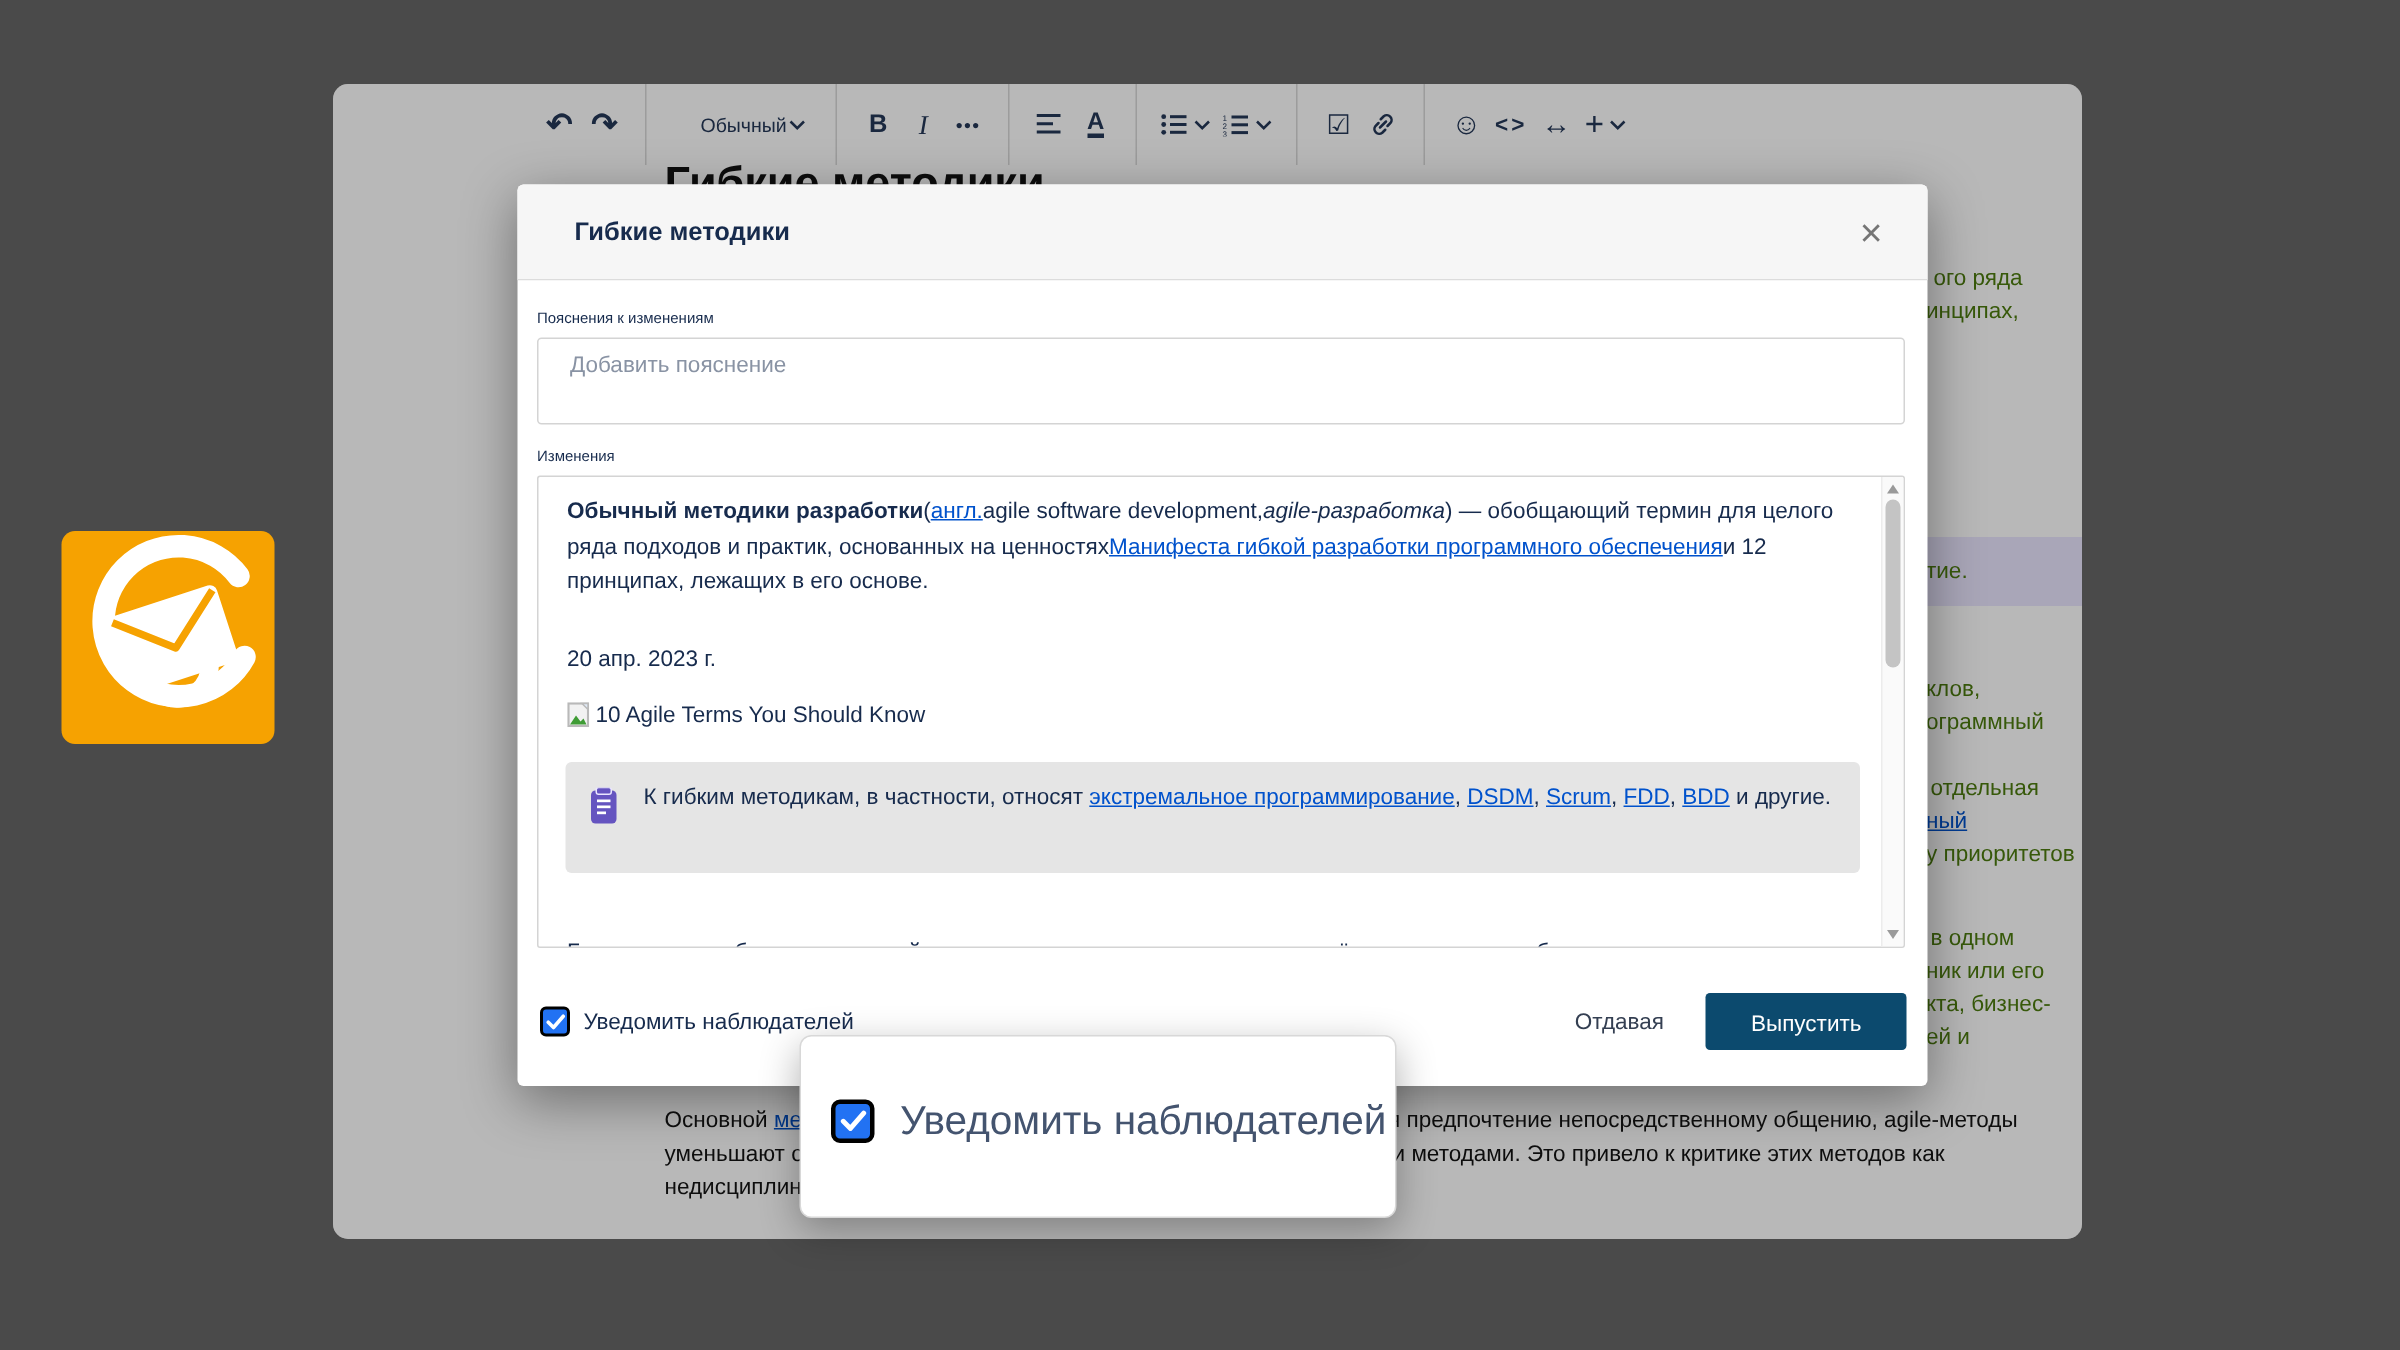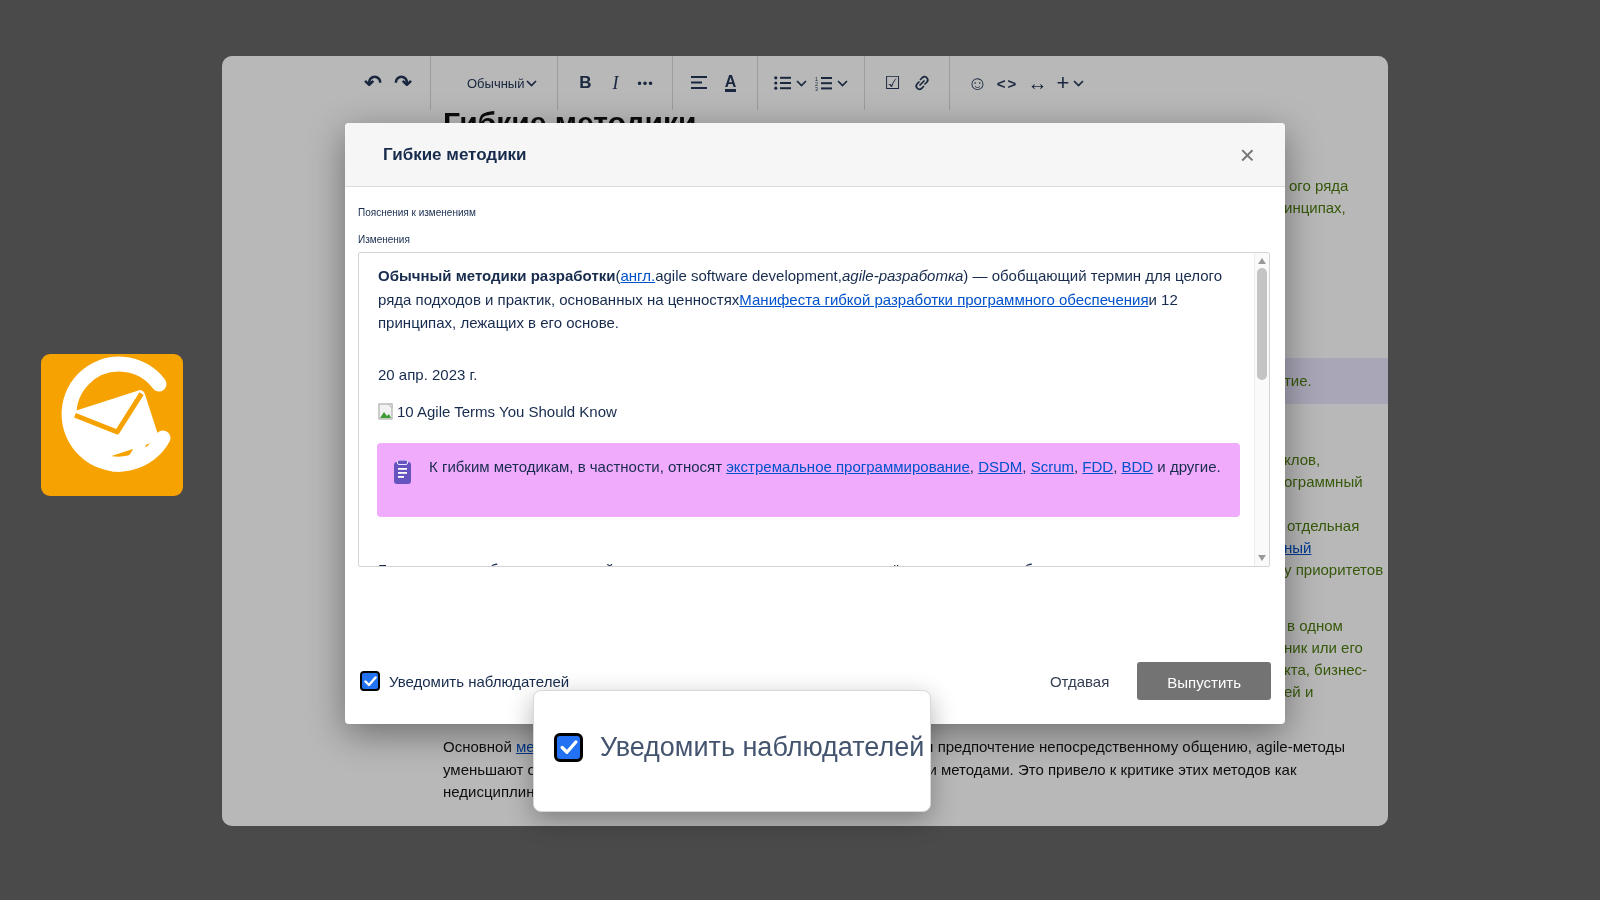--- a/index.html
+++ b/index.html
@@ -81,21 +81,21 @@
     position:relative; width:912px; height:315px; border:1px solid #d4d4d4;
     border-radius:2px; overflow:hidden; background:#fff;
   }
   .pv-content { position:absolute; left:19px; top:11px; width:845px; font-size:15px; line-height:23.5px; color:#172b4d; }
   .pv-content a { color:#0052cc; text-decoration:underline; }
   .pv-date { margin-top:28px; }
   .pv-imgline { margin-top:14px; display:flex; align-items:center; gap:2px;text-align:right; }
   .pv-imgline svg { flex:0 0 auto; }
   .pv-panel {
     position:absolute; left:18px; top:190px; width:863px; height:74px;
-    background:#f0abfc; border-radius:4px; display:flex; align-items:flex-start;
+    background:#e5e5e5; border-radius:4px; display:flex; align-items:flex-start;
     padding:12px 16px 0 16px; gap:14px;
   }
   .pv-panel-text { font-size:15px; line-height:23px; color:#172b4d; }
   .pv-panel-text a { color:#0052cc; text-decoration:underline; }
   .pv-clipped {
     position:absolute; left:19px; top:308px; white-space:nowrap;
     font-size:15px; color:#172b4d;
   }
   
   .pv-scroll {
@@ -119,21 +119,21 @@
   .cb-wrap { display:flex; align-items:center; gap:9px; flex:1; }
   .cb {
     width:20px; height:20px; border:2px solid #000; border-radius:4px;
     background:#2272f3; display:flex; align-items:center; justify-content:center;
     cursor:pointer;
   }
   .cb-label { font-size:15px; color:#172b4d; }
   .btn-text { font-size:15px; color:#343f52; background:none; border:none; cursor:pointer;
     font-family:"Liberation Sans",sans-serif; margin-right:28px; }
   .btn-primary {
-    background:#737373; color:#fff; border:none; border-radius:3px;
+    background:#0c4a6e; color:#fff; border:none; border-radius:3px;
     height:38px; padding:12px 30px; font-size:15px; cursor:pointer;
     font-family:"Liberation Sans",sans-serif;
   }
   
   .magnifier {
     position:absolute; left:533px; top:690px; width:398px; height:122px;
     background:#fff; border:1px solid #d8d8d8; border-radius:8px; z-index:20;
     box-shadow:0 8px 26px rgba(0,0,0,0.30);
     display:flex; align-items:center; padding:6px 0 14px 20px; gap:17px;
   }
@@ -279,20 +279,21 @@
 
 <div class="dim"></div>
 
 <div class="modal">
   <div class="modal-header">
     <div class="modal-title">Гибкие методики</div>
     <div class="modal-close">×</div>
   </div>
   <div class="modal-body">
     <div class="field-label">Пояснения к изменениям</div>
+    <input class="comment-input" type="text" placeholder="Добавить пояснение" style="">
     <div class="field-label changes-label">Изменения</div>
 
     <div class="preview">
       <div class="pv-content">
         <p><b>Обычный методики разработки</b><span>(</span><a>англ.</a><span>agile software development,</span><i>agile-разработка</i><span>) — обобщающий термин для целого ряда подходов и практик, основанных на ценностях</span><a>Манифеста гибкой разработки программного обеспечения</a><span>и 12 принципах, лежащих в его основе.</span></p>
         <p class="pv-date">20 апр. 2023 г.</p>
         <p class="pv-imgline">
           <svg width="17" height="17" viewBox="0 0 17 17">
             <rect x="1" y="1" width="13" height="15" fill="#f2f2f2" stroke="#b9b9b9" stroke-width="1.4"></rect>
             <path d="M14 1 L14 5 L10 1 Z" fill="#dfe9f5" stroke="#b9b9b9" stroke-width="1"></path>

